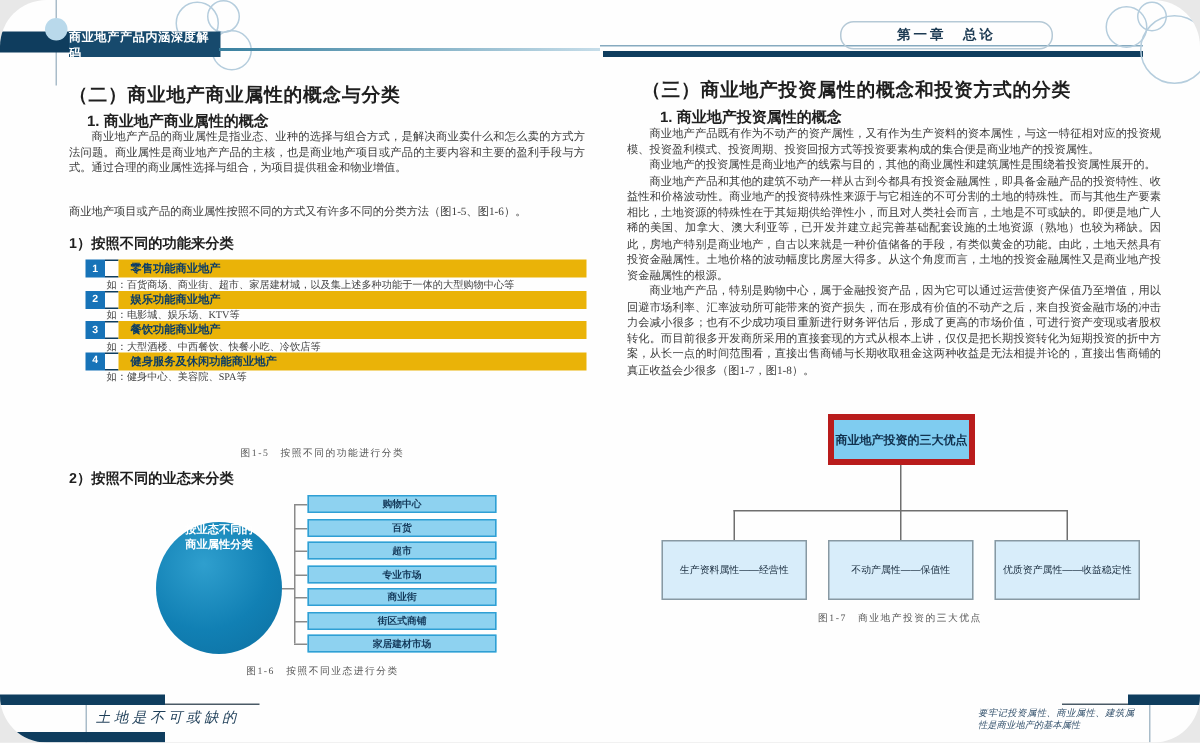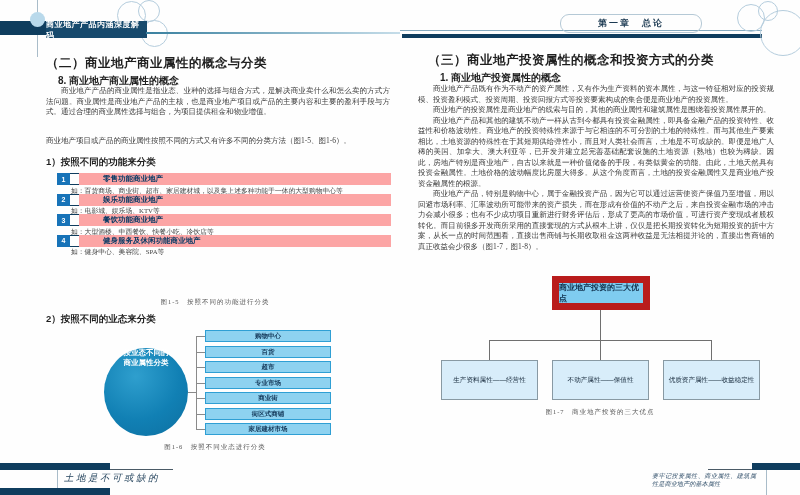--- a/index.html
+++ b/index.html
@@ -1,17 +1,17 @@
 <!DOCTYPE html>
 <html><head>
 <meta charset="utf-8">
 <style>
   html,body{margin:0;padding:0;background:#e8e8e8;}
   .page{position:relative;width:800px;height:495px;background:#fefefe;overflow:hidden;
-        font-family:"Liberation Serif",serif;color:#3b3b3b;}
+        font-family:"Liberation Serif",serif;color:#3b3b3b;border-radius:31px;}
   .abs{position:absolute;}
   .sans{font-family:"Liberation Sans",sans-serif;}
   
   .vline{background:#a9bcc9;width:1px;}
   .band{background:#0f3d5e;}
   .deco{border:1px solid #b5cddd;border-radius:50%;background:transparent;}
   .dot{background:#b9d9eb;border-radius:50%;}
   .booktitle{background:#174a6d;color:#ffffff;font-weight:bold;font-size:8px;
              display:flex;align-items:center;justify-content:center;letter-spacing:0.5px;}
   .chapterbox{border:1px solid #b5c9d6;border-radius:9px;display:flex;align-items:center;
@@ -22,32 +22,32 @@
   .body-p{font-size:7.5px;line-height:10.5px;text-align:justify;text-indent:2em;margin:0;}
   .mini-h{font-size:9.5px;font-weight:bold;color:#1f1f1f;}
   .caption{font-size:6.5px;color:#555;text-align:center;letter-spacing:1px;}
   
   .func-item{height:20.5px;}
   .bar-row{display:flex;height:12px;}
   .num-sq{width:13px;background:#1773b8;color:#fff;font-size:7px;font-weight:bold;
           display:flex;align-items:center;justify-content:center;}
   .conn{width:9px;height:12px;box-sizing:border-box;border-top:1.5px solid #0f3d5e;
         border-bottom:1.5px solid #0f3d5e;}
-  .cyanbar{flex:1;background:#fca5a5;color:#0b3c66;font-weight:bold;font-size:7.5px;
-           display:flex;align-items:center;padding-left:24px;}
+  .cyanbar{flex:1;background:#eab308;color:#0b3c66;font-weight:bold;font-size:7.5px;
+           display:flex;align-items:center;padding-left:8px;}
   .func-desc{font-size:6.8px;color:#444;line-height:7px;margin:1.5px 0 0 14px;white-space:nowrap;}
   
   .ellipse{border-radius:50%;background:radial-gradient(circle at 38% 32%,#2f9fce 0%,#1180b4 55%,#0d6fa0 100%);
            color:#fff;font-weight:bold;font-size:7.5px;display:flex;flex-direction:column;
            align-items:center;justify-content:flex-start;line-height:10px;text-align:center;}
   .leaf{background:#8ed2f0;border:1px solid #2f9fd4;color:#14395a;font-size:6.5px;font-weight:bold;
         display:flex;align-items:center;justify-content:center;box-sizing:border-box;}
   .cline{background:#8a8a8a;}
   
-  .adv-top{background:#7fccf0;border:7px solid #b91c1c;color:#11324e;font-weight:bold;font-size:8px;
+  .adv-top{background:#7fccf0;border:4px solid #b91c1c;color:#11324e;font-weight:bold;font-size:8px;
            display:flex;align-items:center;justify-content:center;box-sizing:border-box;}
   .adv-leaf{background:#d8edfa;border:1px solid #8899a3;color:#16293b;font-size:6.6px;
             display:flex;align-items:center;justify-content:center;box-sizing:border-box;}
   .dline{background:#6f6f6f;}
   
   .pgnum{font-size:8px;color:#333;letter-spacing:1.5px;margin-top:45px;}
   .rule{background:#4a5a66;height:1px;}
   .footer-series{font-style:italic;font-size:9.5px;letter-spacing:2.5px;color:#1e3e58;}
   .margin-note{font-style:italic;font-size:6.2px;line-height:7.8px;color:#32506b;text-align:justify;}
 </style>
@@ -65,21 +65,21 @@
   <div class="abs booktitle sans" style="left:46px;top:21px;width:101px;height:17px;">商业地产产品内涵深度解码</div>
   <div class="abs" style="left:146px;top:32px;width:254px;height:2px;background:linear-gradient(to right,#39809f,#c6dde9);"></div>
   <div class="abs" style="left:400px;top:30px;width:362px;height:1px;background:#86aabf;"></div>
   <div class="abs band" style="left:402px;top:34px;width:360px;height:4px;"></div>
   <div class="abs chapterbox sans" style="left:560px;top:14px;width:140px;height:17px;">第一章　总论</div>
   <div class="abs deco" style="left:737px;top:4px;width:26px;height:26px;"></div>
   <div class="abs deco" style="left:758px;top:1px;width:18px;height:18px;"></div>
   <div class="abs deco" style="left:760px;top:10px;width:44px;height:44px;"></div>
 
   <div class="abs sec-title sans" style="left:46px;top:55px;">（二）商业地产商业属性的概念与分类</div>
-  <div class="abs sub-title sans" style="left:58px;top:74px;">8. 商业地产商业属性的概念</div>
+  <div class="abs sub-title sans" style="left:58px;top:74px;">1. 商业地产商业属性的概念</div>
   <p class="abs body-p" style="left:46px;top:86px;width:344px;">商业地产产品的商业属性是指业态、业种的选择与组合方式，是解决商业卖什么和怎么卖的方式方法问题。商业属性是商业地产产品的主核，也是商业地产项目或产品的主要内容和主要的盈利手段与方式。通过合理的商业属性选择与组合，为项目提供租金和物业增值。</p>
   <p class="abs body-p" style="left:46px;top:136px;width:344px;text-indent:0;">商业地产项目或产品的商业属性按照不同的方式又有许多不同的分类方法（图1-5、图1-6）。</p>
   <div class="abs mini-h sans" style="left:46px;top:156px;">1）按照不同的功能来分类</div>
 
   <div class="abs" style="left:57px;top:173px;width:334px;">
     <div class="func-item">
       <div class="bar-row">
         <div class="num-sq sans">1</div>
         <div class="conn"></div>
         <div class="cyanbar sans">零售功能商业地产</div>

